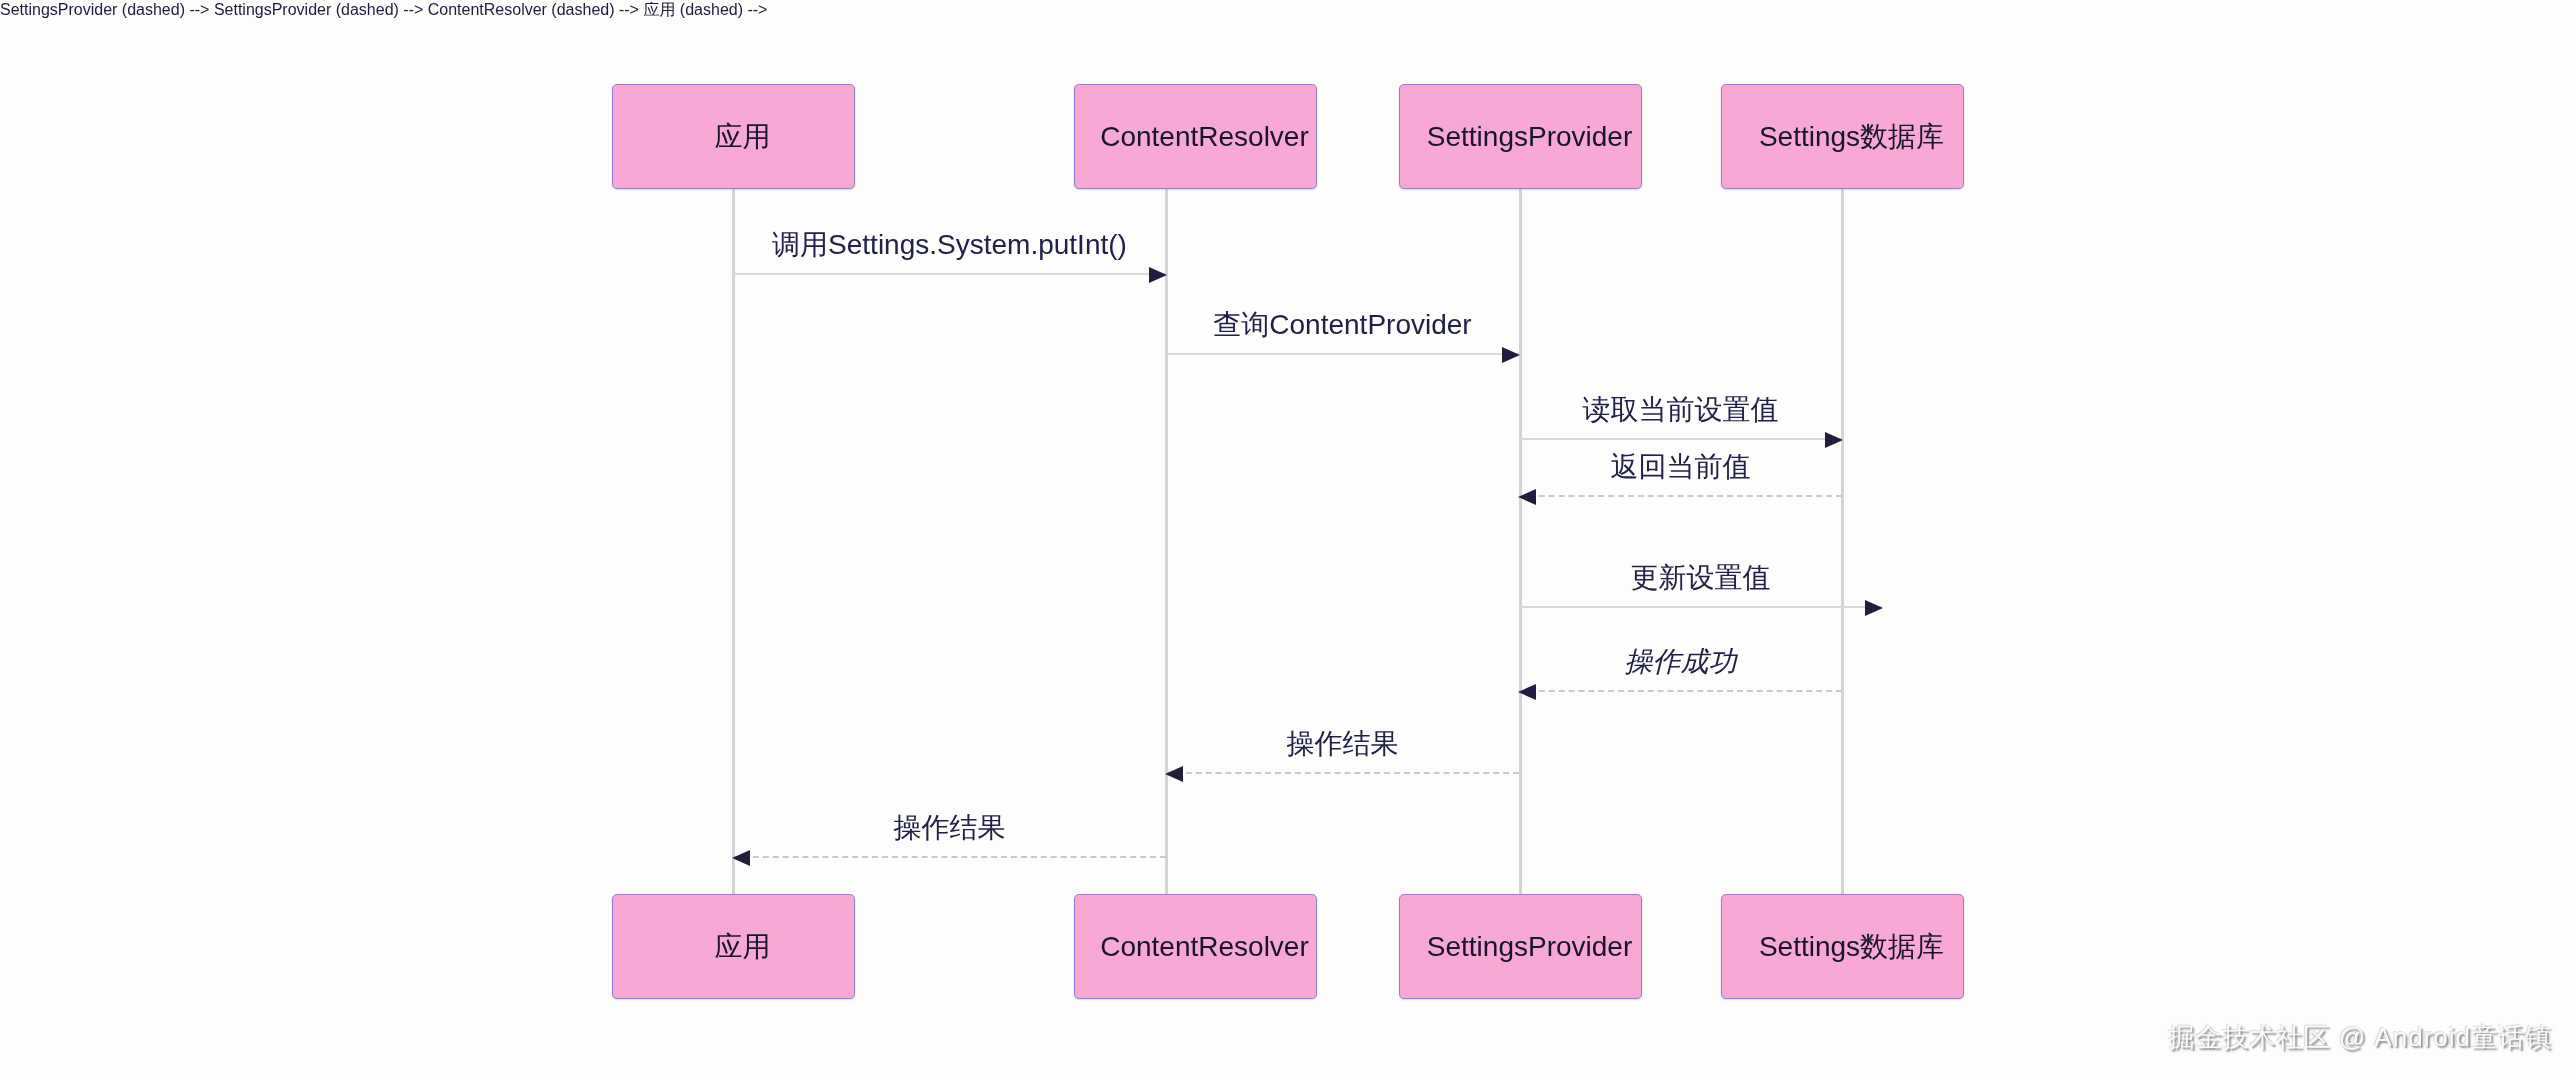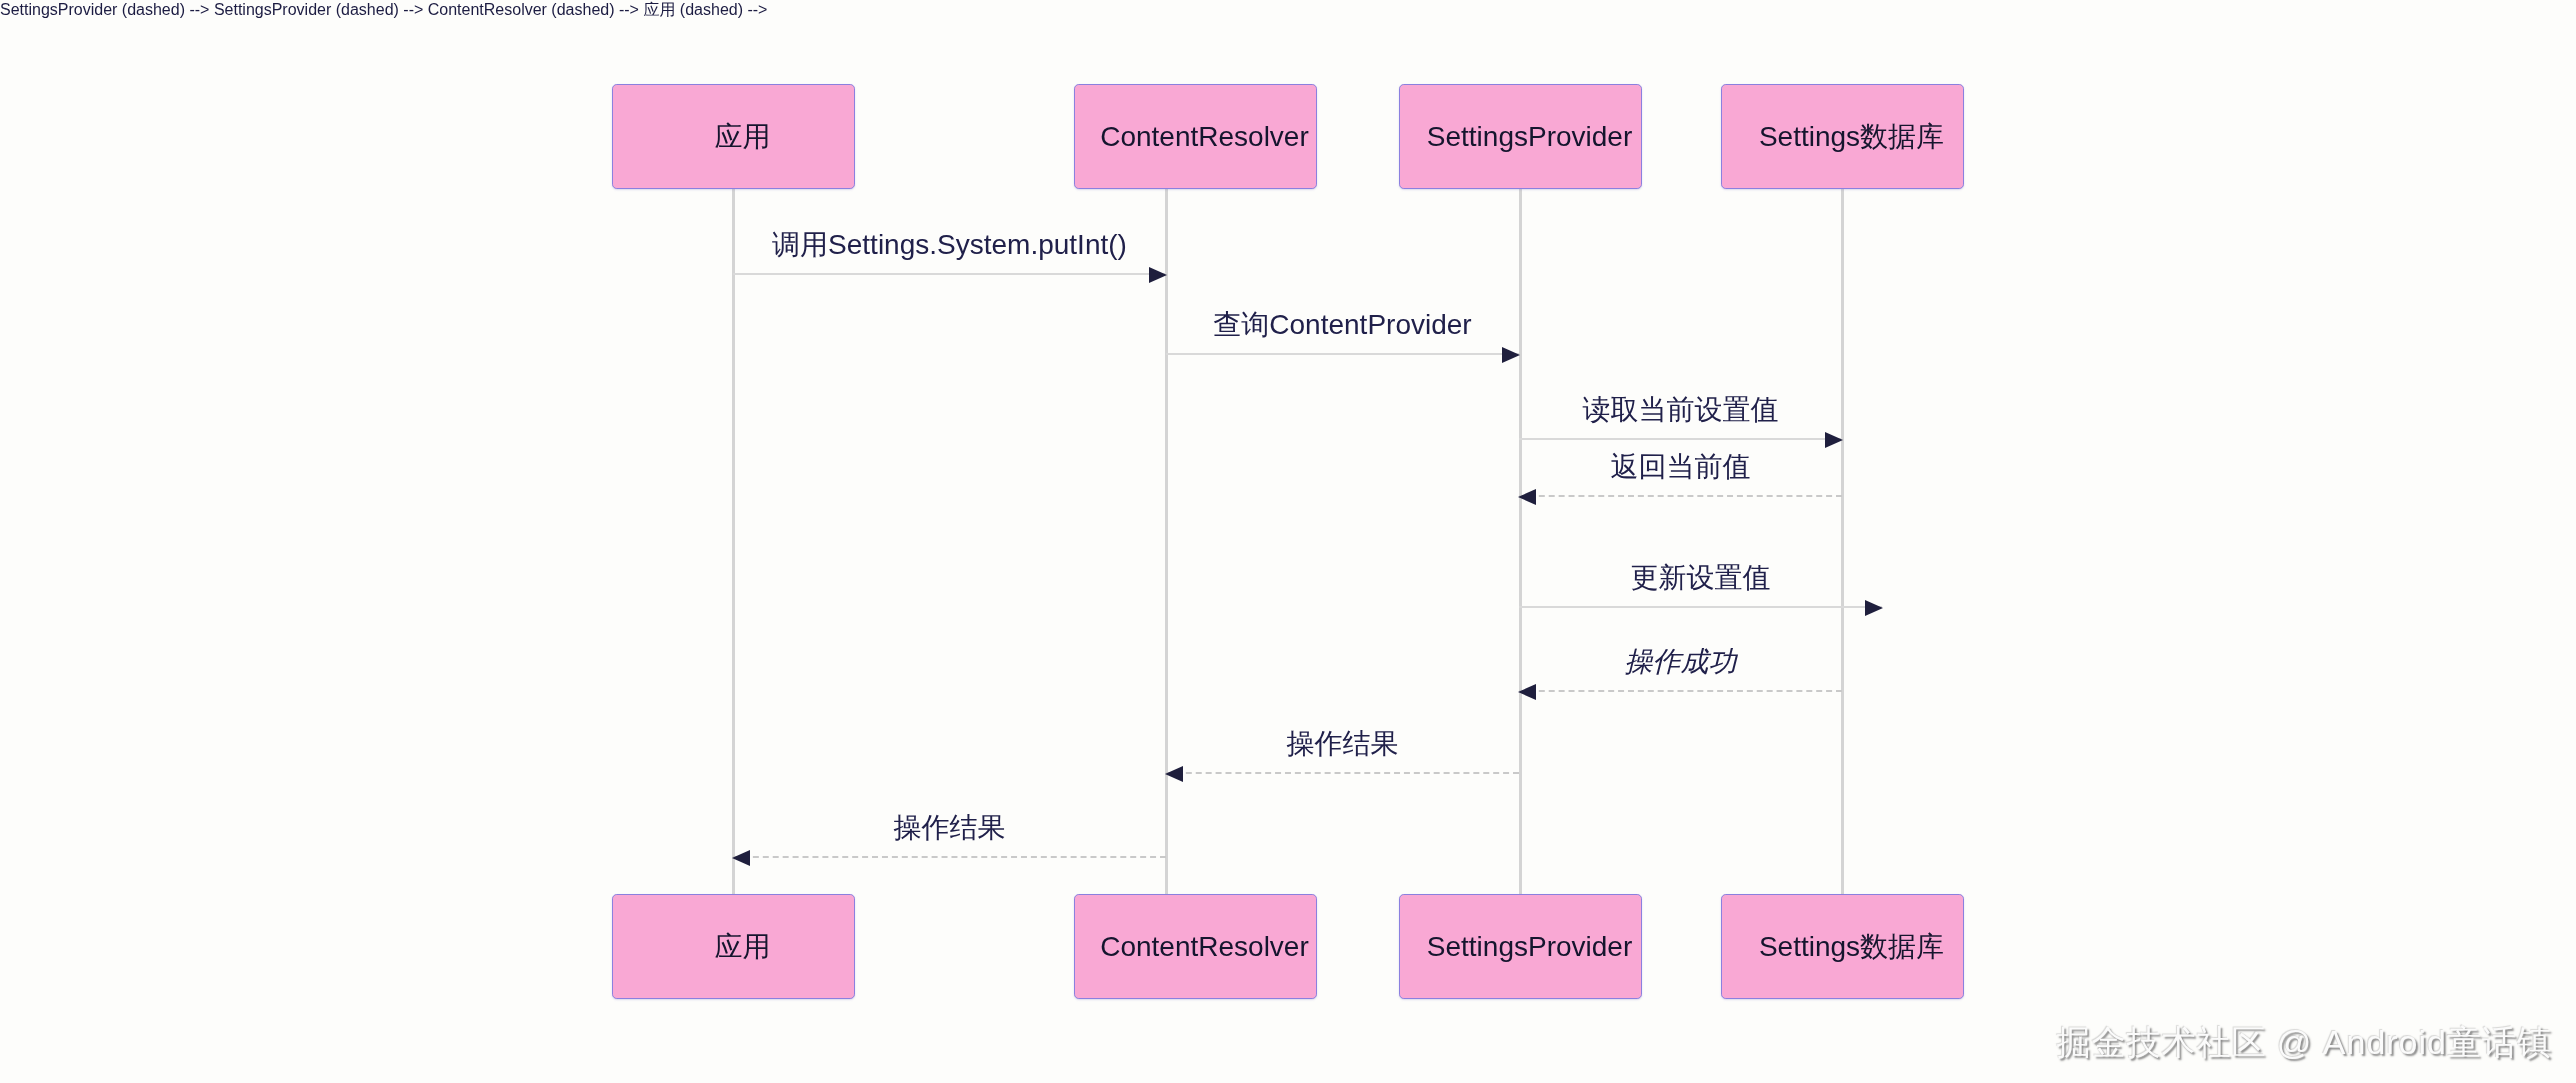--- a/index.html
+++ b/index.html
@@ -39,21 +39,21 @@
     border-left:18px solid #1f1f3d;
     border-top:8.6px solid transparent;border-bottom:8.6px solid transparent;
   }
   .arrowhead.left{
     left:-1px;
     border-right:18px solid #1f1f3d;
     border-top:8.6px solid transparent;border-bottom:8.6px solid transparent;
   }
   .watermark{
     position:absolute;right:24px;top:1020px;
-    font-size:34px;letter-spacing:1px;
+    font-size:26px;letter-spacing:1px;
     color:#fbfbfb;
     text-shadow:1.9px 1.9px 1.9px rgba(130,130,130,0.95), -1px -1px 1px rgba(160,160,160,0.4);
     user-select:none;
   }
 </style>
 </head>
 <body>
 
 <div class="canvas">
 

